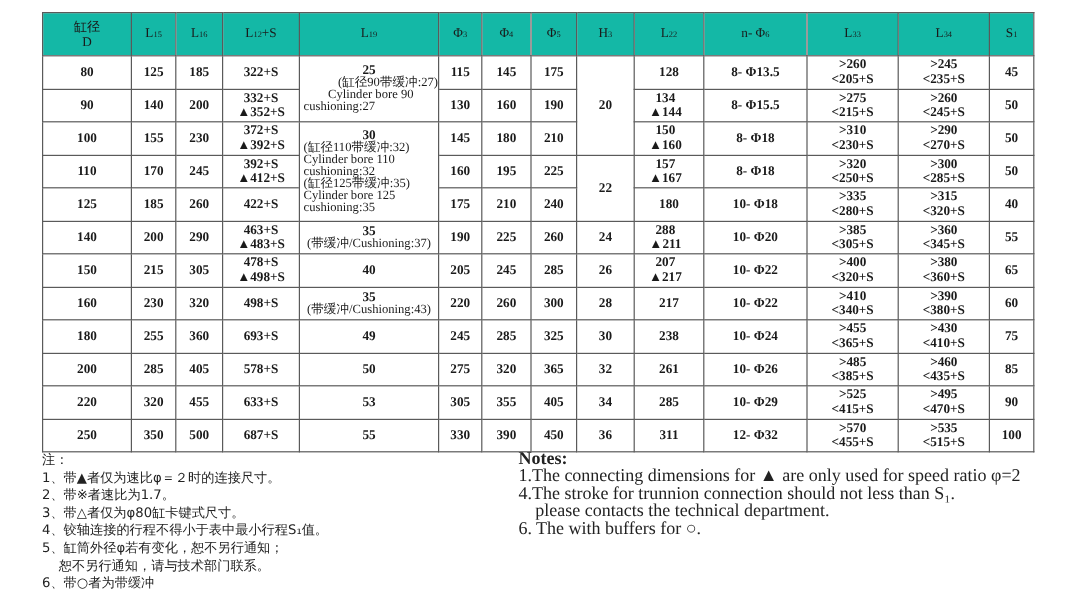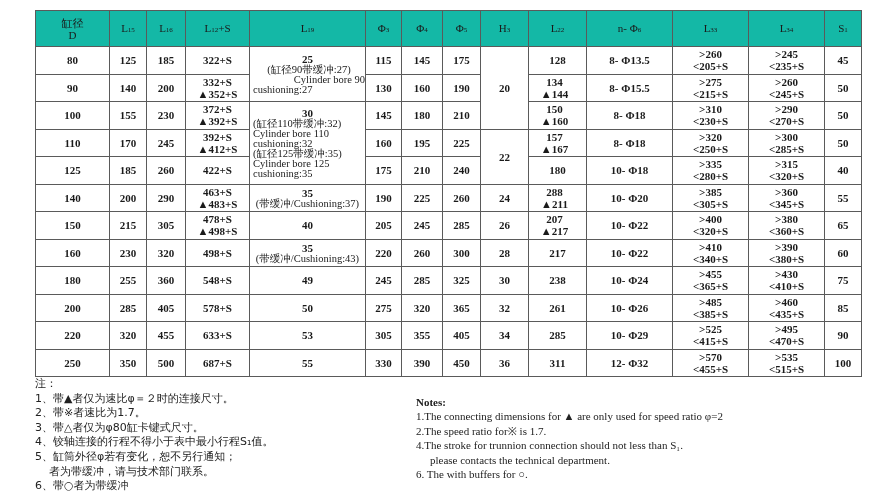--- a/index.html
+++ b/index.html
@@ -12,21 +12,21 @@
   table.spec th { background: #14b8a6; font-weight: normal; font-size: 11px; height: 35px; line-height: 12px; }
   table.spec th sub { font-size: 7px; vertical-align: baseline; position: relative; top: 0; text-align: center; }
   table.spec td { height: 26.5px; font-size: 11px; font-weight: bold; line-height: 12px; }
   td.r { text-align: right; padding-right: 6px; }
   td.l { text-align: left; padding-left: 6px; }
   td .two { display: block; }
   td .norm { font-weight: normal; font-size: 10.5px; line-height: 10px; }
   td.l17 { line-height: 11px; }
   .notes-cn { position: absolute; left: 35px; top: 377px; font-family: "DejaVu Sans", sans-serif;
               font-size: 11px; line-height: 14.6px; color: #222; }
-  .notes-en { position: absolute; left: 416px; top: 376px; font-size: 11px; line-height: 14.4px; color: #222; margin-top: 19px; }
+  .notes-en { position: absolute; left: 432px; top: 376px; font-size: 15px; line-height: 14.4px; color: #222; }
   .notes-en .title { font-weight: bold; }
   .indent { padding-left: 14px; }
   .note-line { white-space: nowrap; }
 </style>
 </head>
 <body>
 
 <table class="spec">
   <colgroup>
     <col style="width:74px">
@@ -63,22 +63,22 @@
     </tr>
   </thead>
   <tbody id="tbody">
       <tr>
         <td><span>80</span></td>
         <td><span>125</span></td>
         <td><span>185</span></td>
         <td class="r"><span>322+S</span></td>
         <td rowspan="2" class="l17">
         <span class="two">25</span>
-        <span class="two norm" style="text-align:center;padding-left:3px">(缸径90带缓冲:27)</span>
-        <span class="two norm" style="text-align:right;padding-left:3px">Cylinder bore 90</span>
+        <span class="two norm" style="text-align:right;padding-left:3px">(缸径90带缓冲:27)</span>
+        <span class="two norm" style="text-align:center;padding-left:3px">Cylinder bore 90</span>
         <span class="two norm" style="text-align:left;padding-left:3px">cushioning:27</span>
         </td>
         <td><span>115</span></td>
         <td><span>145</span></td>
         <td><span>175</span></td>
         <td rowspan="3"><span>20</span></td>
         <td><span>128</span></td>
         <td><span>8- Φ13.5</span></td>
         <td class="l">
           <span class="two">&gt;260</span>
@@ -279,21 +279,21 @@
         <td class="l">
           <span class="two">&gt;390</span>
           <span class="two">&lt;380+S</span>
         </td>
         <td><span>60</span></td>
       </tr>
       <tr>
         <td><span>180</span></td>
         <td><span>255</span></td>
         <td><span>360</span></td>
-        <td class="r"><span>548+S</span></td>
+        <td class="r"><span>693+S</span></td>
         <td><span>49</span></td>
         <td><span>245</span></td>
         <td><span>285</span></td>
         <td><span>325</span></td>
         <td><span>30</span></td>
         <td><span>238</span></td>
         <td><span>10- Φ24</span></td>
         <td class="l">
           <span class="two">&gt;455</span>
           <span class="two">&lt;365+S</span>
@@ -373,24 +373,23 @@
     </tbody>
 </table>
 
 <div class="notes-cn">
   <div class="note-line">注：</div>
   <div class="note-line">1、带▲者仅为速比φ＝２时的连接尺寸。</div>
   <div class="note-line">2、带※者速比为1.7。</div>
   <div class="note-line">3、带△者仅为φ80缸卡键式尺寸。</div>
   <div class="note-line">4、铰轴连接的行程不得小于表中最小行程S₁值。</div>
   <div class="note-line">5、缸筒外径φ若有变化，恕不另行通知；</div>
-  <div class="note-line indent">者为带缓冲，请与技术部门联系。</div>
+  <div class="note-line indent">恕不另行通知，请与技术部门联系。</div>
   <div class="note-line">6、带○者为带缓冲</div>
 </div>
 
 <div class="notes-en">
   <div class="note-line title">Notes:</div>
   <div class="note-line">1.The connecting dimensions for ▲ are only used for speed ratio φ=2</div>
-  <div class="note-line">2.The speed ratio for※ is 1.7.</div>
   <div class="note-line">4.The stroke for trunnion  connection should not less than S₁.</div>
   <div class="note-line indent">please contacts the technical department.</div>
   <div class="note-line">6. The with buffers for ○.</div>
 </div>
 
 </body></html>

